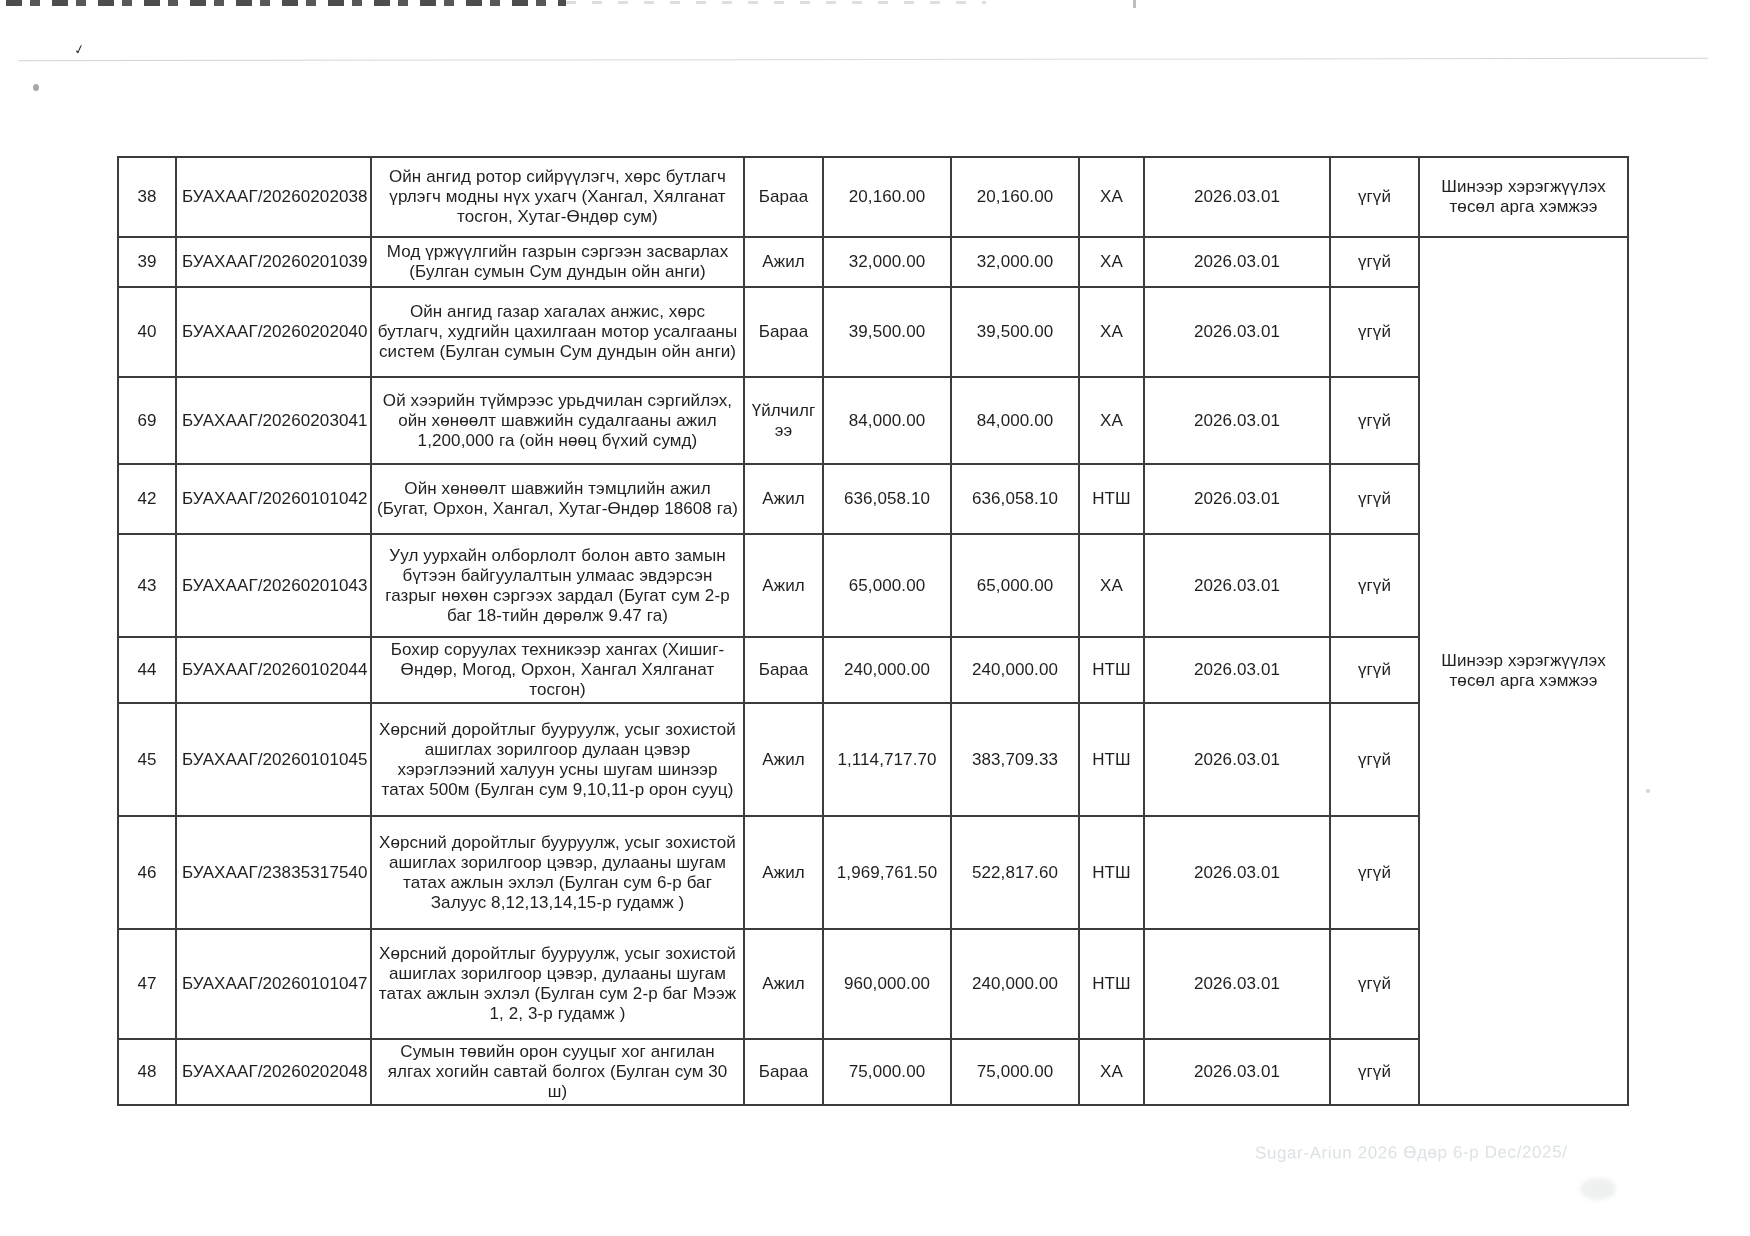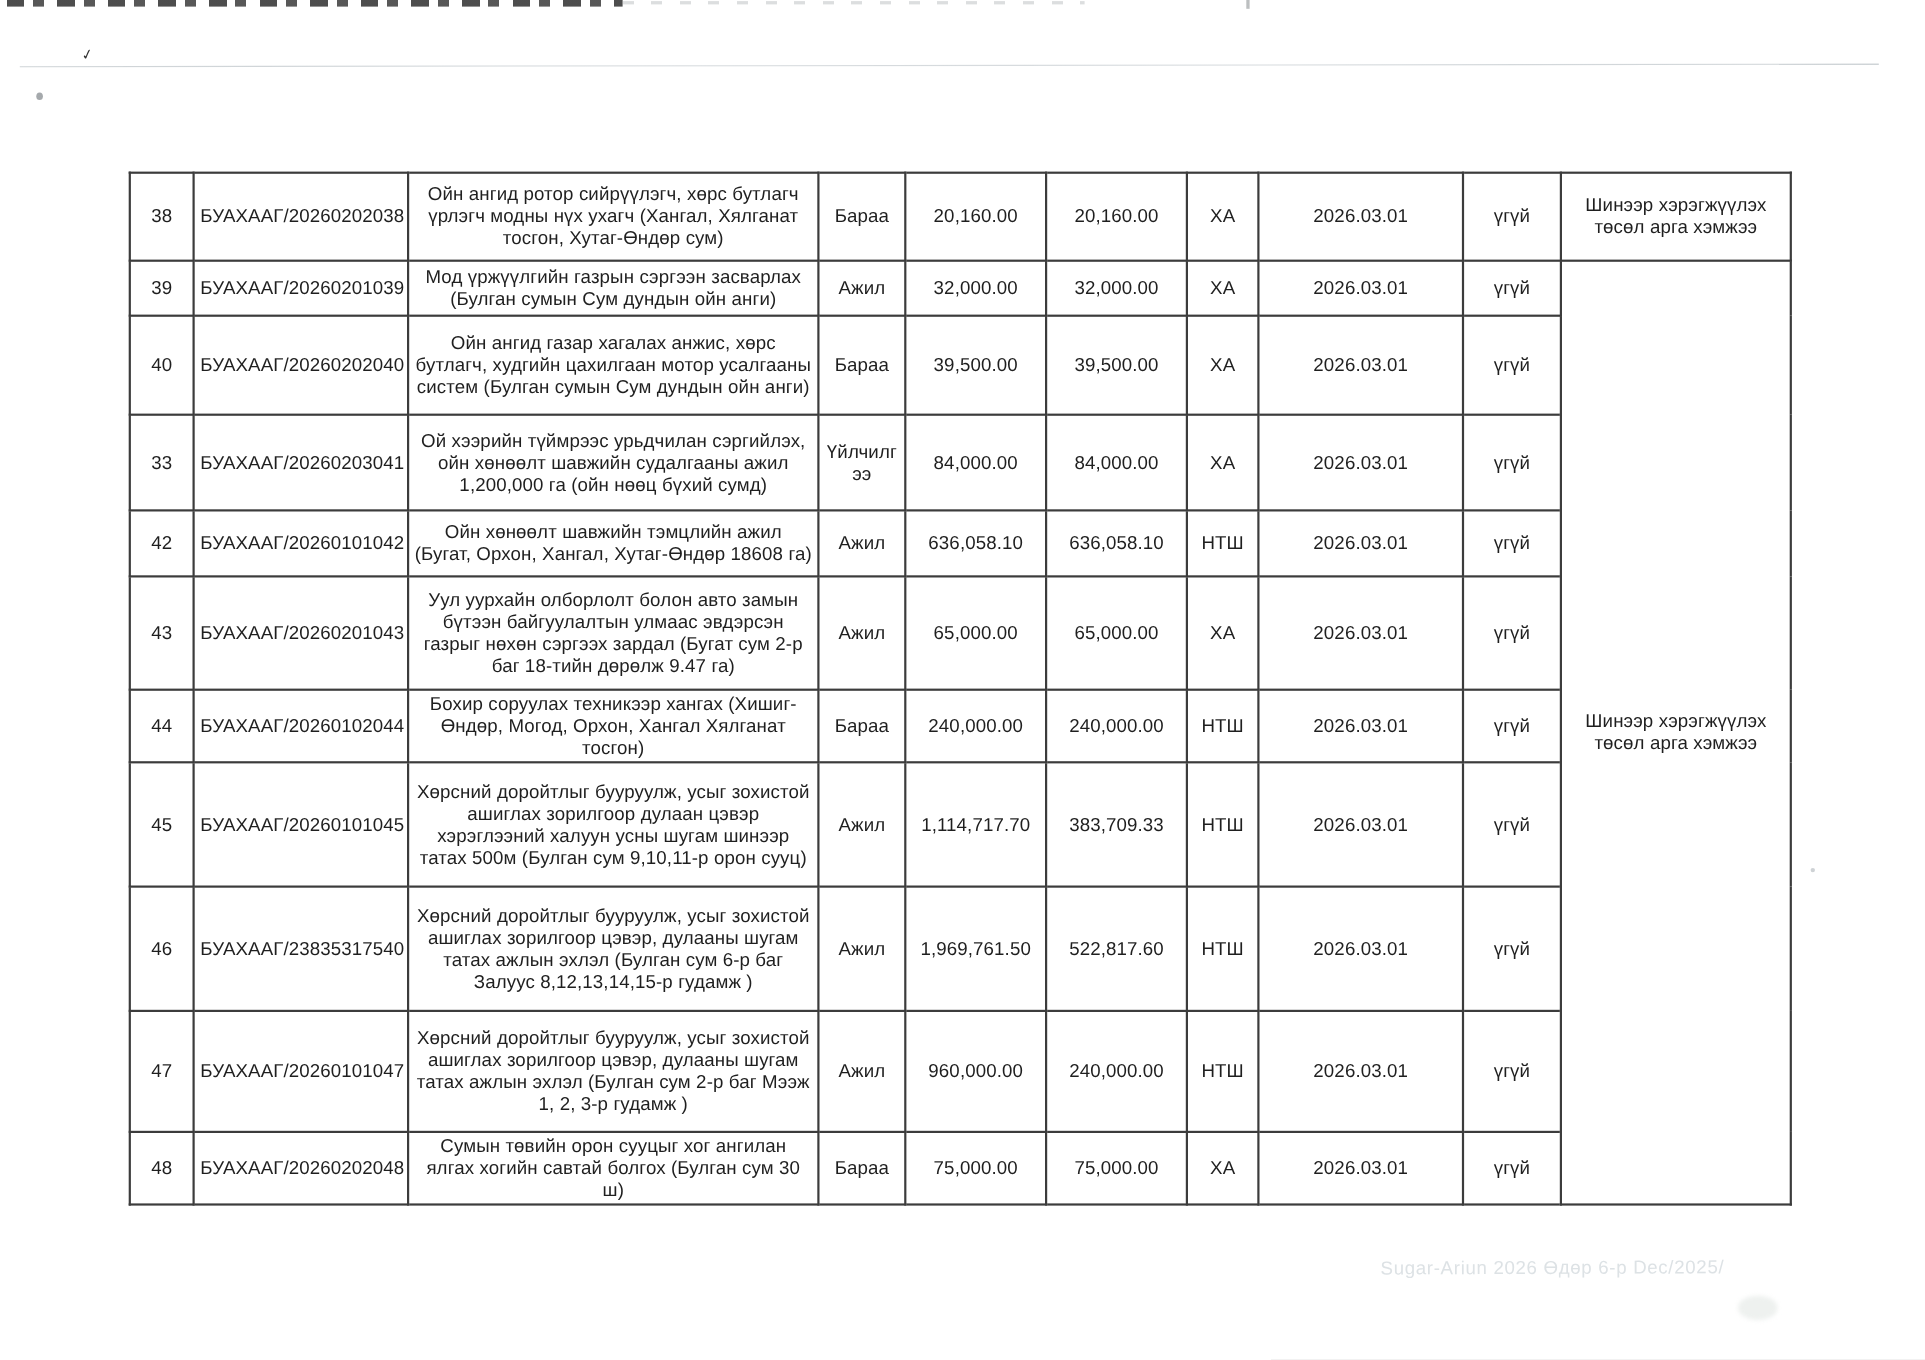--- a/index.html
+++ b/index.html
@@ -127,32 +127,32 @@
       <td class="c-desc">Ойн ангид газар хагалах анжис, хөрс бутлагч, худгийн цахилгаан мотор усалгааны систем (Булган сумын Сум дундын ойн анги)</td>
       <td class="c-type">Бараа</td>
       <td class="c-amt">39,500.00</td>
       <td class="c-amt">39,500.00</td>
       <td class="c-method">ХА</td>
       <td class="c-date">2026.03.01</td>
       <td class="c-status">үгүй</td>
 
     </tr>
         <tr style="height: 87px;">
-      <td class="c-no">33</td>
+      <td class="c-no">69</td>
       <td class="c-code">БУАХААГ/20260203041</td>
       <td class="c-desc">Ой хээрийн түймрээс урьдчилан сэргийлэх, ойн хөнөөлт шавжийн судалгааны ажил 1,200,000 га (ойн нөөц бүхий сумд)</td>
       <td class="c-type">Үйлчилгээ</td>
       <td class="c-amt">84,000.00</td>
       <td class="c-amt">84,000.00</td>
       <td class="c-method">ХА</td>
       <td class="c-date">2026.03.01</td>
       <td class="c-status">үгүй</td>
 
     </tr>
-        <tr style="height: 60px;">
+        <tr style="height: 70px;">
       <td class="c-no">42</td>
       <td class="c-code">БУАХААГ/20260101042</td>
       <td class="c-desc">Ойн хөнөөлт шавжийн тэмцлийн ажил (Бугат, Орхон, Хангал, Хутаг-Өндөр 18608 га)</td>
       <td class="c-type">Ажил</td>
       <td class="c-amt">636,058.10</td>
       <td class="c-amt">636,058.10</td>
       <td class="c-method">НТШ</td>
       <td class="c-date">2026.03.01</td>
       <td class="c-status">үгүй</td>
 

